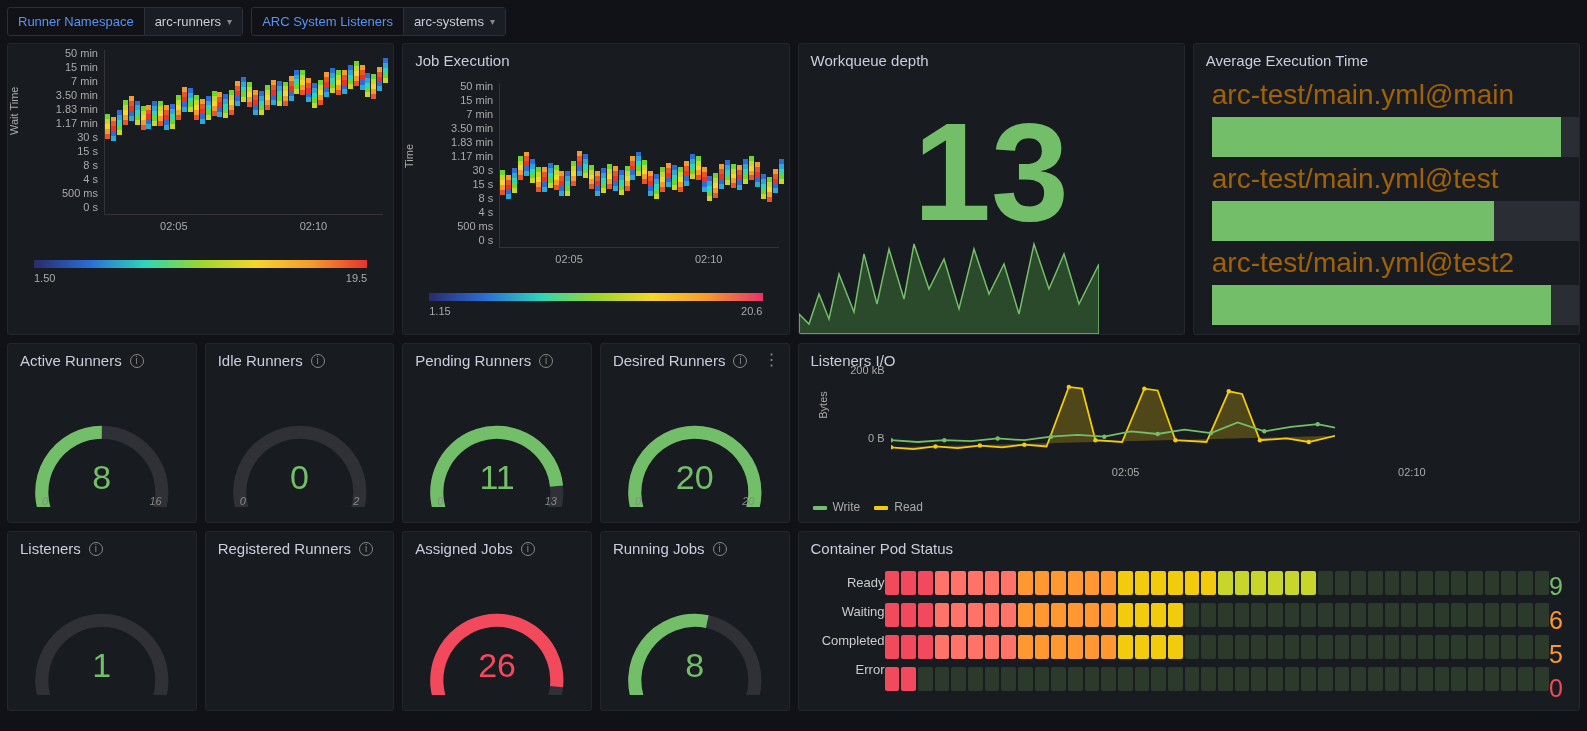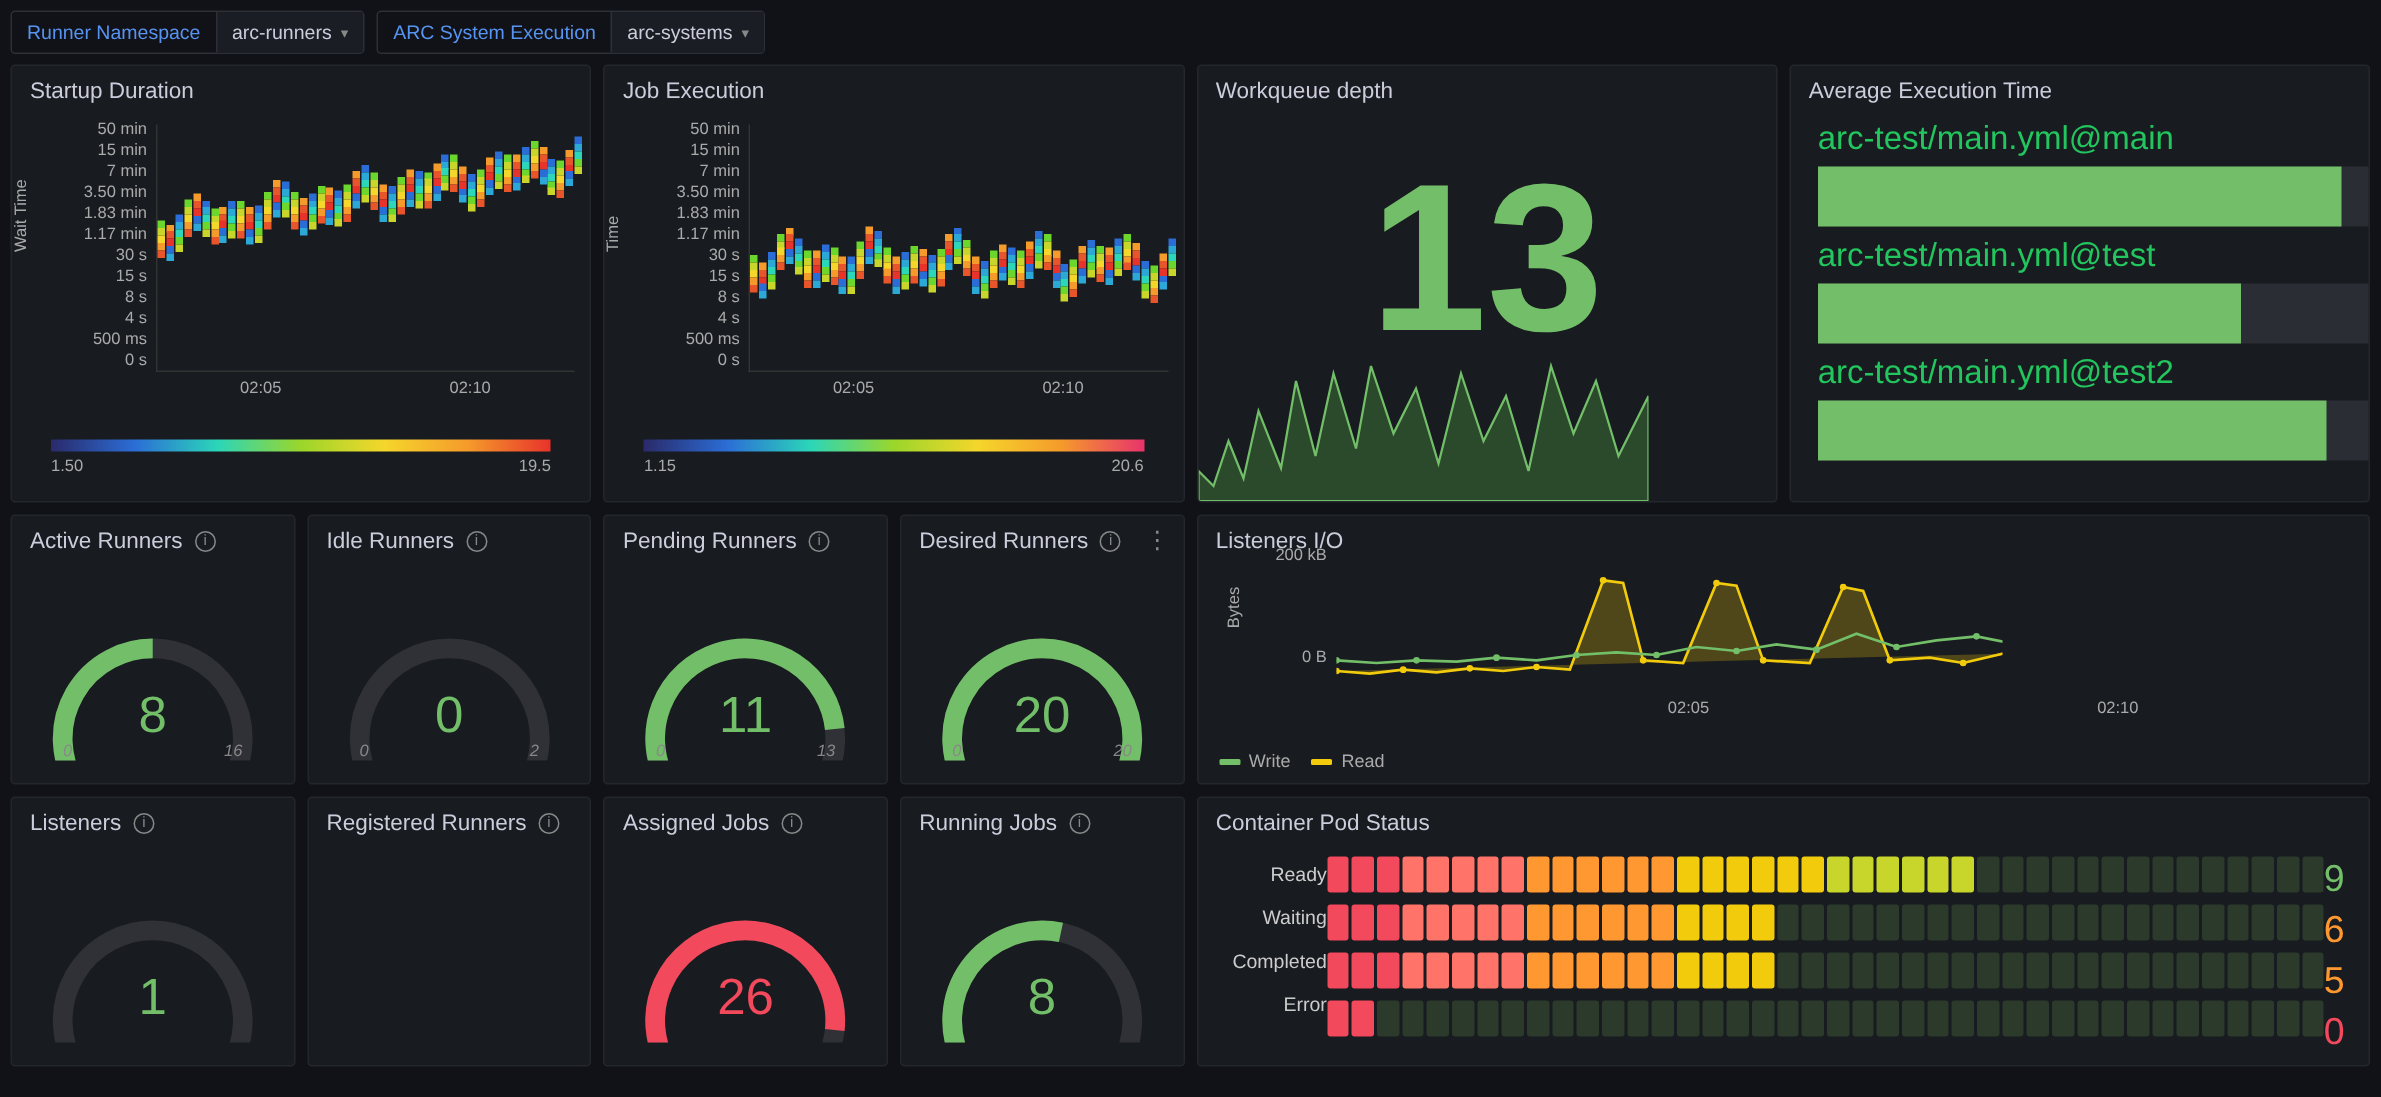--- a/index.html
+++ b/index.html
@@ -31,21 +31,21 @@
 .xticks { position: absolute; left: 96px; right: 10px; top: 176px; display: flex; justify-content: space-around; font-size: 11px; color: #aaa; }
 .color-scale { margin: 6px 26px 0 26px; height: 8px; background: linear-gradient(90deg,#2a2a6a,#2b6dd6,#2bd6b9,#9bd62b,#f5d62b,#f59b2b,#e8332b); }
 .scale-labels { display: flex; justify-content: space-between; margin: 4px 26px 0 26px; font-size: 11px; color: #aaa; }
 
 
 .bignum { display: flex; align-items: center; justify-content: center; height: 190px; font-size: 140px; font-weight: 600; color: #73bf69; position: relative; z-index: 2; }
 .spark { position: absolute; left: 0; right: 0; bottom: 0; height: 100px; }
 
 
 .avg-list { padding: 2px 18px 10px 18px; display: flex; flex-direction: column; gap: 6px; }
-.avg-row .name { font-size: 22px; color: #22c55e; margin-bottom: 6px; }
+.avg-row .name { font-size: 28px; color: #a16207; margin-bottom: 6px; }
 .avg-bar-row { display: flex; align-items: center; gap: 18px; }
 .avg-bar-bg { flex: 0 0 478px; height: 40px; background: #2a2d33; }
 .avg-bar-fg { height: 100%; background: #73bf69; }
 
 
 .gauge-wrap { display: flex; align-items: flex-end; justify-content: center; height: 130px; position: relative; }
 .gauge-val { position: absolute; left: 50%; transform: translateX(-50%); bottom: 10px; font-size: 34px; font-weight: 500; }
 .gauge-minmax { position: absolute; bottom: 0; font-size: 11px; color: #888; font-style: italic; }
 .gm-left { left: 34px; }
 .gm-right { right: 34px; }
@@ -74,32 +74,31 @@
 
 <div class="toolbar">
   <div class="var-group">
     <span class="var-label">Runner Namespace</span>
     <span class="var-select">
       <span>arc-runners</span>
       <span class="chev">▾</span>
     </span>
   </div>
   <div class="var-group">
-    <span class="var-label">ARC System Execution</span>
+    <span class="var-label">ARC System Listeners</span>
     <span class="var-select">
       <span>arc-systems</span>
       <span class="chev">▾</span>
     </span>
   </div>
 </div>
 
 <div class="grid">
 
   <div class="panel row1" style="grid-column: span 2;">
-    <div class="panel-title">Startup Duration</div>
     <div class="heatmap">
       <div class="axis-label">Wait Time</div>
       <div class="yticks" id="yt1">
           <div class="ytick">50 min</div>
           <div class="ytick">15 min</div>
           <div class="ytick">7 min</div>
           <div class="ytick">3.50 min</div>
           <div class="ytick">1.83 min</div>
           <div class="ytick">1.17 min</div>
           <div class="ytick">30 s</div>

